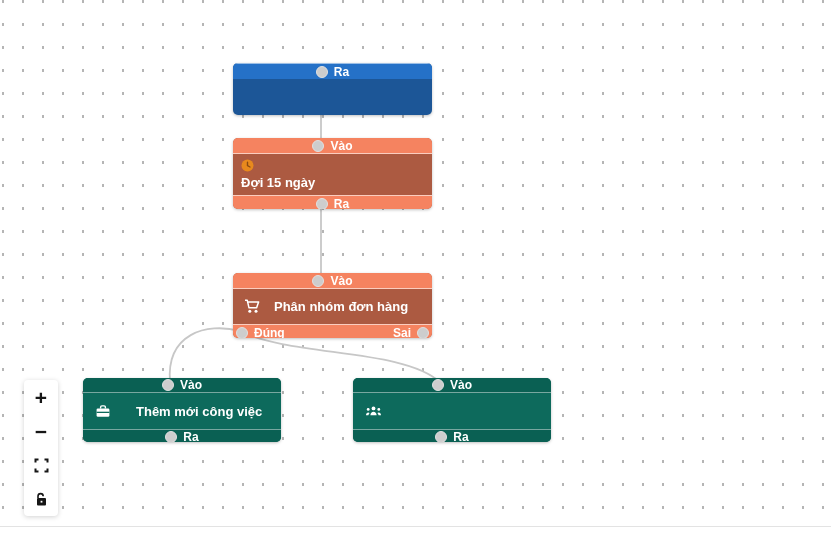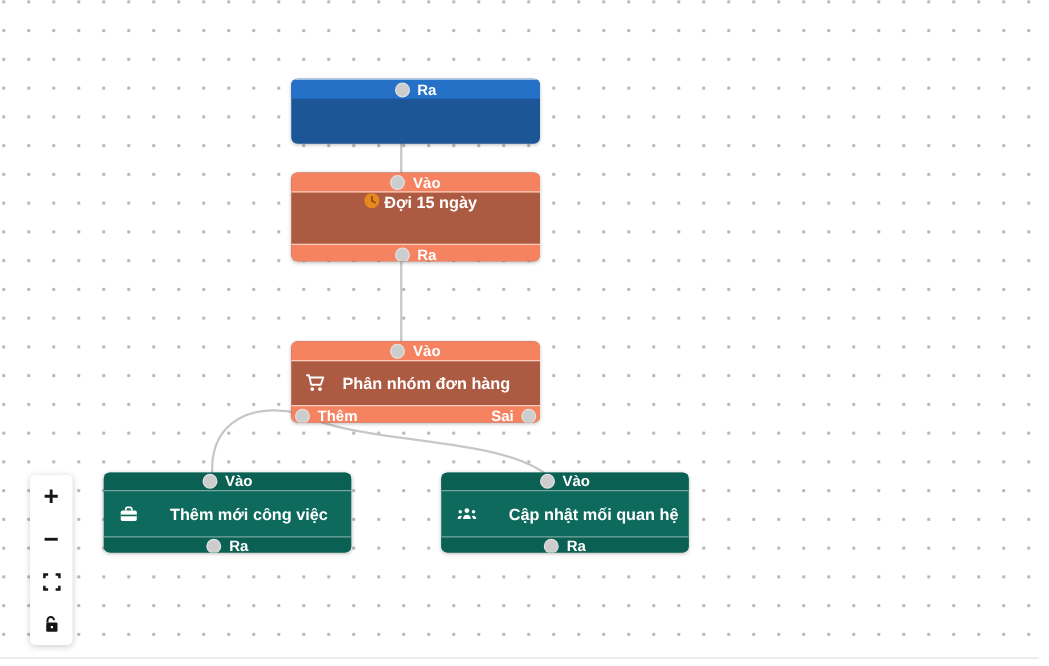--- a/index.html
+++ b/index.html
@@ -41,21 +41,21 @@
   .icon{flex:0 0 auto;display:inline-flex;}
   
   .n-blue{left:233px;top:63px;width:199px;height:52px;background:#1c5697;}
   .n-blue .nbody{height:37px;}
   .n-blue .bar{height:15px;background:#2571c7;border-top:1px solid rgba(255,255,255,.55);}
   
   .n-wait{left:233px;top:138px;width:199px;height:71px;background:#ac5a41;}
   .n-wait .bar{height:15px;background:#f58360;}
   .n-wait .bar.top{border-bottom:1px solid rgba(255,255,255,.6);}
   .n-wait .bar.bot{border-top:1px solid rgba(255,255,255,.6);}
-  .n-wait .nbody{height:41px;flex-direction:row;align-items:flex-start;justify-content:center;gap:3px;padding-left:8px;font-weight:600;}
+  .n-wait .nbody{height:41px;flex-direction:column;align-items:flex-start;justify-content:center;gap:3px;padding-left:8px;font-weight:600;}
   
   .n-cond{left:233px;top:273px;width:199px;height:65px;background:#ac5a41;}
   .n-cond .bar{height:15px;background:#f58360;}
   .n-cond .bar.top{border-bottom:1px solid rgba(255,255,255,.6);}
   .n-cond .bar.bot{border-top:1px solid rgba(255,255,255,.6);}
   .n-cond .nbody{height:35px;}
   
   .n-teal{width:198px;height:64px;background:#0d6a5c;}
   .n-teal .bar{height:14px;background:#0a6053;}
   .n-teal .bar.top{border-bottom:1px solid rgba(255,255,255,.45);}
@@ -137,21 +137,21 @@
           <path d="M1 1.2 H3.2 L5 8.8 H12.6 L14.6 3 H4" stroke="#ffffff" stroke-width="1.5" fill="none" stroke-linejoin="round"></path>
           <circle cx="5.8" cy="12.2" r="1.5" fill="#ffffff"></circle>
           <circle cx="12" cy="12.2" r="1.5" fill="#ffffff"></circle>
         </svg>
       </span>
       <span>Phân nhóm đơn hàng</span>
     </div>
     <div class="bar bot spread">
       <span class="port-group">
         <span class="port"></span>
-        <span>Thêm</span>
+        <span>Đúng</span>
       </span>
       <span class="port-group">
         <span>Sai</span>
         <span class="port"></span>
       </span>
     </div>
   </div>
 
   <div class="node n-teal n-task">
     <div class="bar top">
@@ -189,21 +189,20 @@
       <span class="icon">
         <svg width="17" height="14" viewBox="0 0 17 14">
           <circle cx="8.5" cy="4.4" r="1.9" fill="#ffffff"></circle>
           <path d="M5.4 11.2 c0-2.2 1.5-3.4 3.1-3.4 s3.1 1.2 3.1 3.4 z" fill="#ffffff"></path>
           <circle cx="3.2" cy="5.4" r="1.4" fill="#ffffff"></circle>
           <path d="M1 11.2 c0-1.8 1.1-2.7 2.2-2.7 c0.5 0 1 0.2 1.4 0.5 c-0.7 0.7-1.1 1.6-1.2 2.2 z" fill="#ffffff"></path>
           <circle cx="13.8" cy="5.4" r="1.4" fill="#ffffff"></circle>
           <path d="M16 11.2 c0-1.8-1.1-2.7-2.2-2.7 c-0.5 0-1 0.2-1.4 0.5 c0.7 0.7 1.1 1.6 1.2 2.2 z" fill="#ffffff"></path>
         </svg>
       </span>
-      <span>Cập nhật mối quan hệ</span>
     </div>
     <div class="bar bot">
       <span class="port-group">
         <span class="port"></span>
         <span>Ra</span>
       </span>
     </div>
   </div>
 
   <div class="controls">

